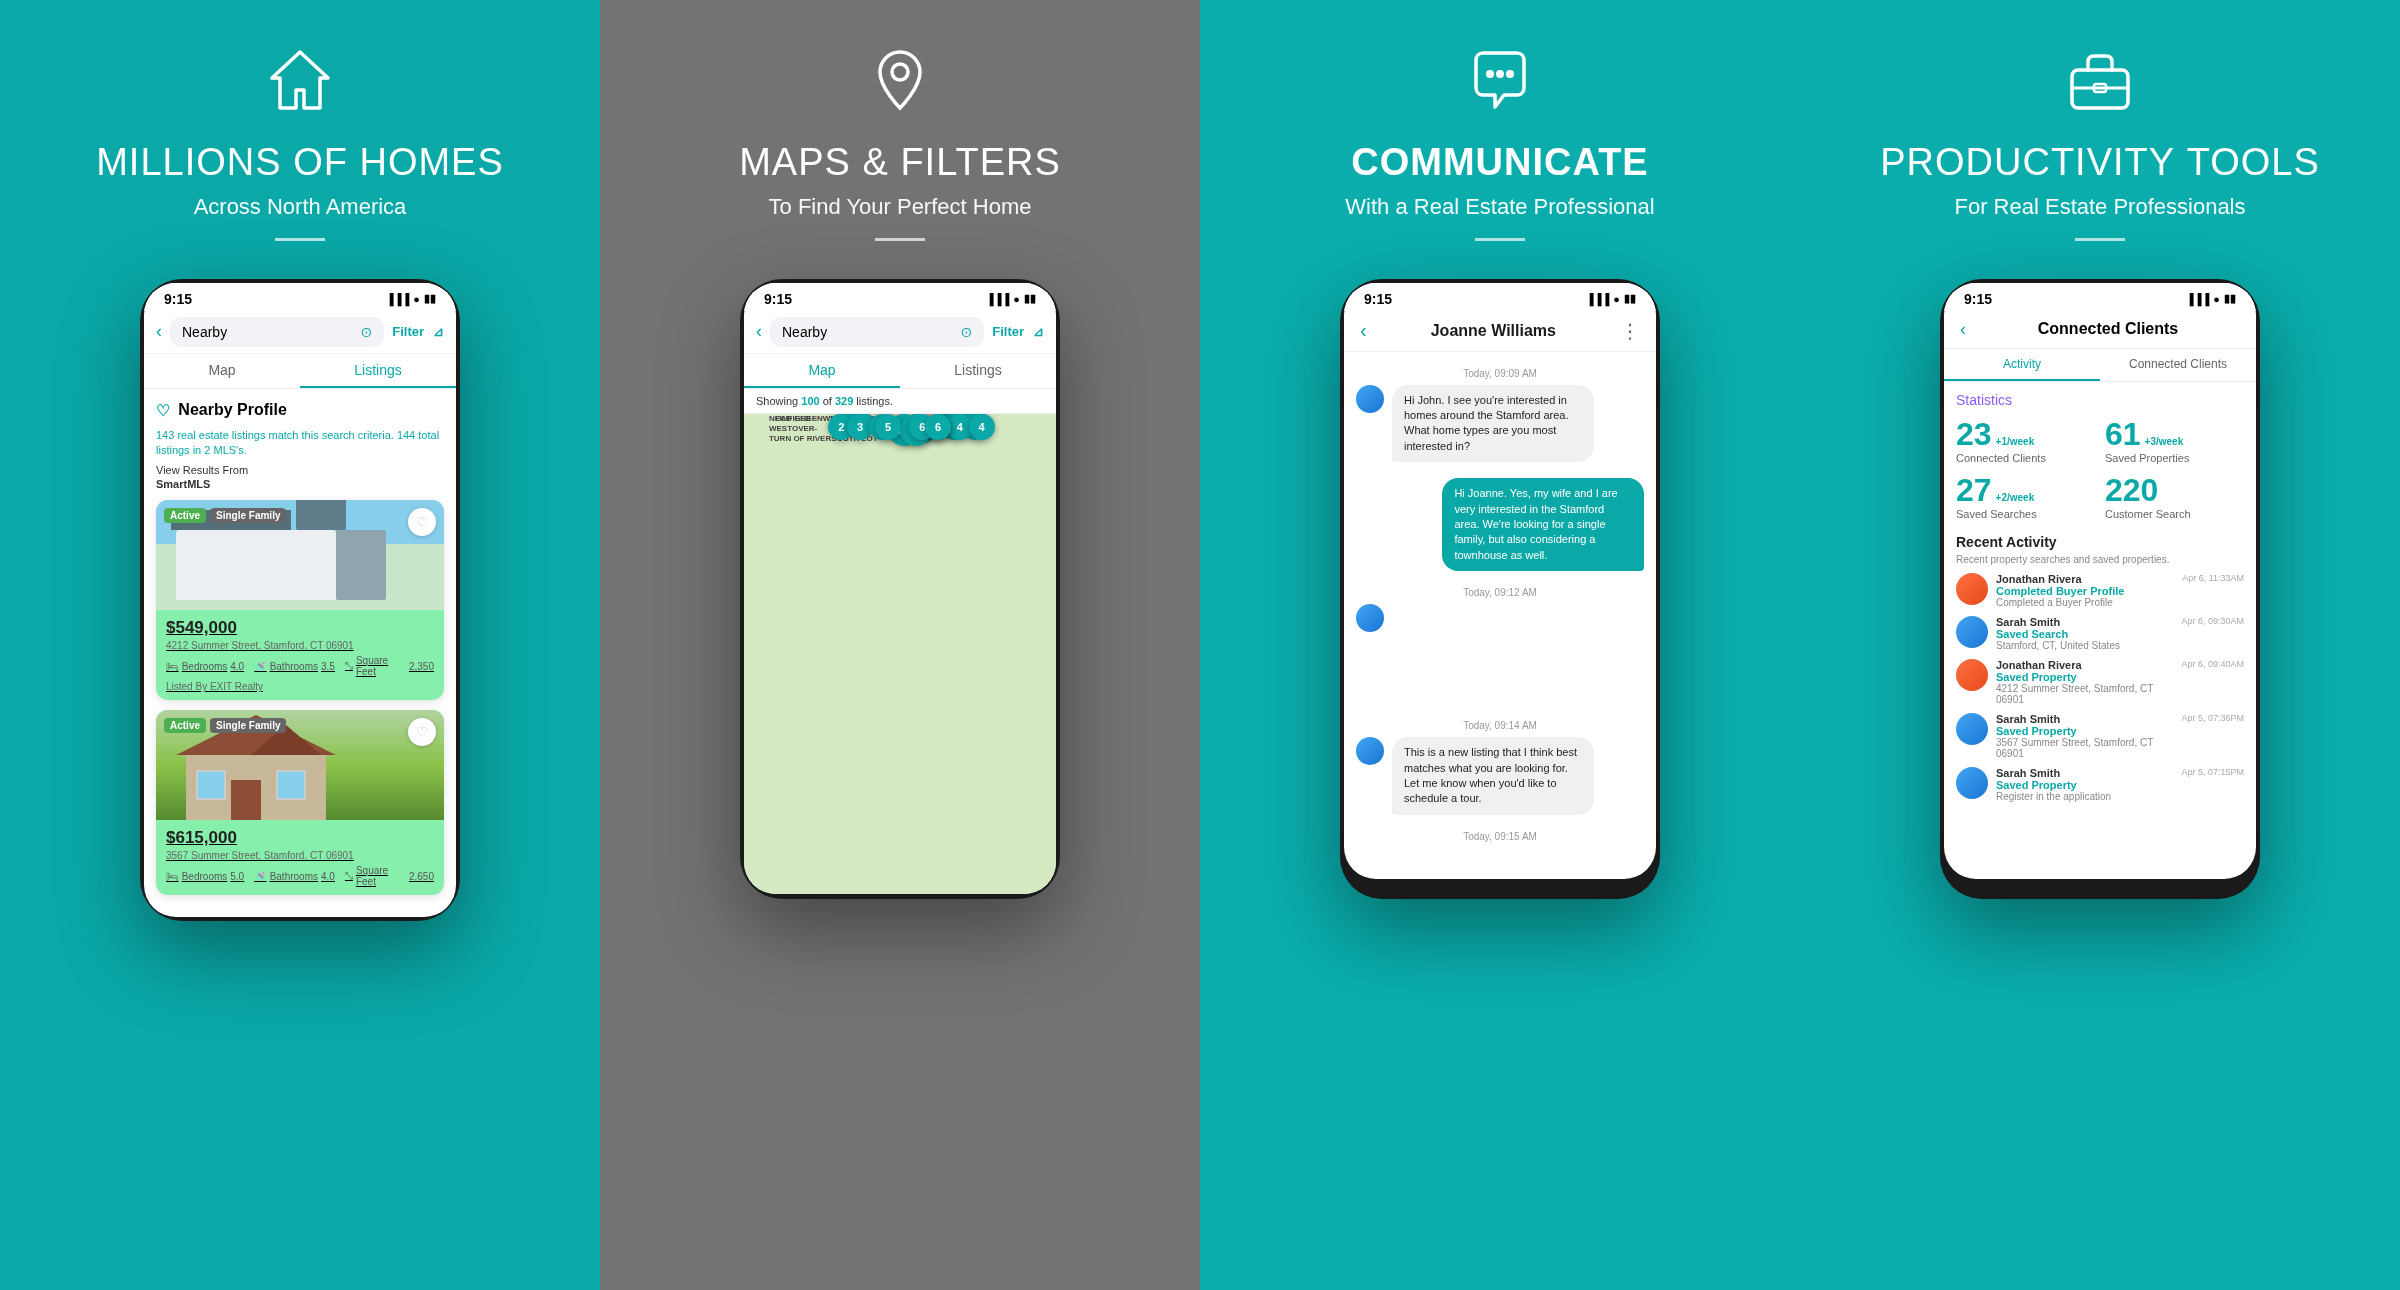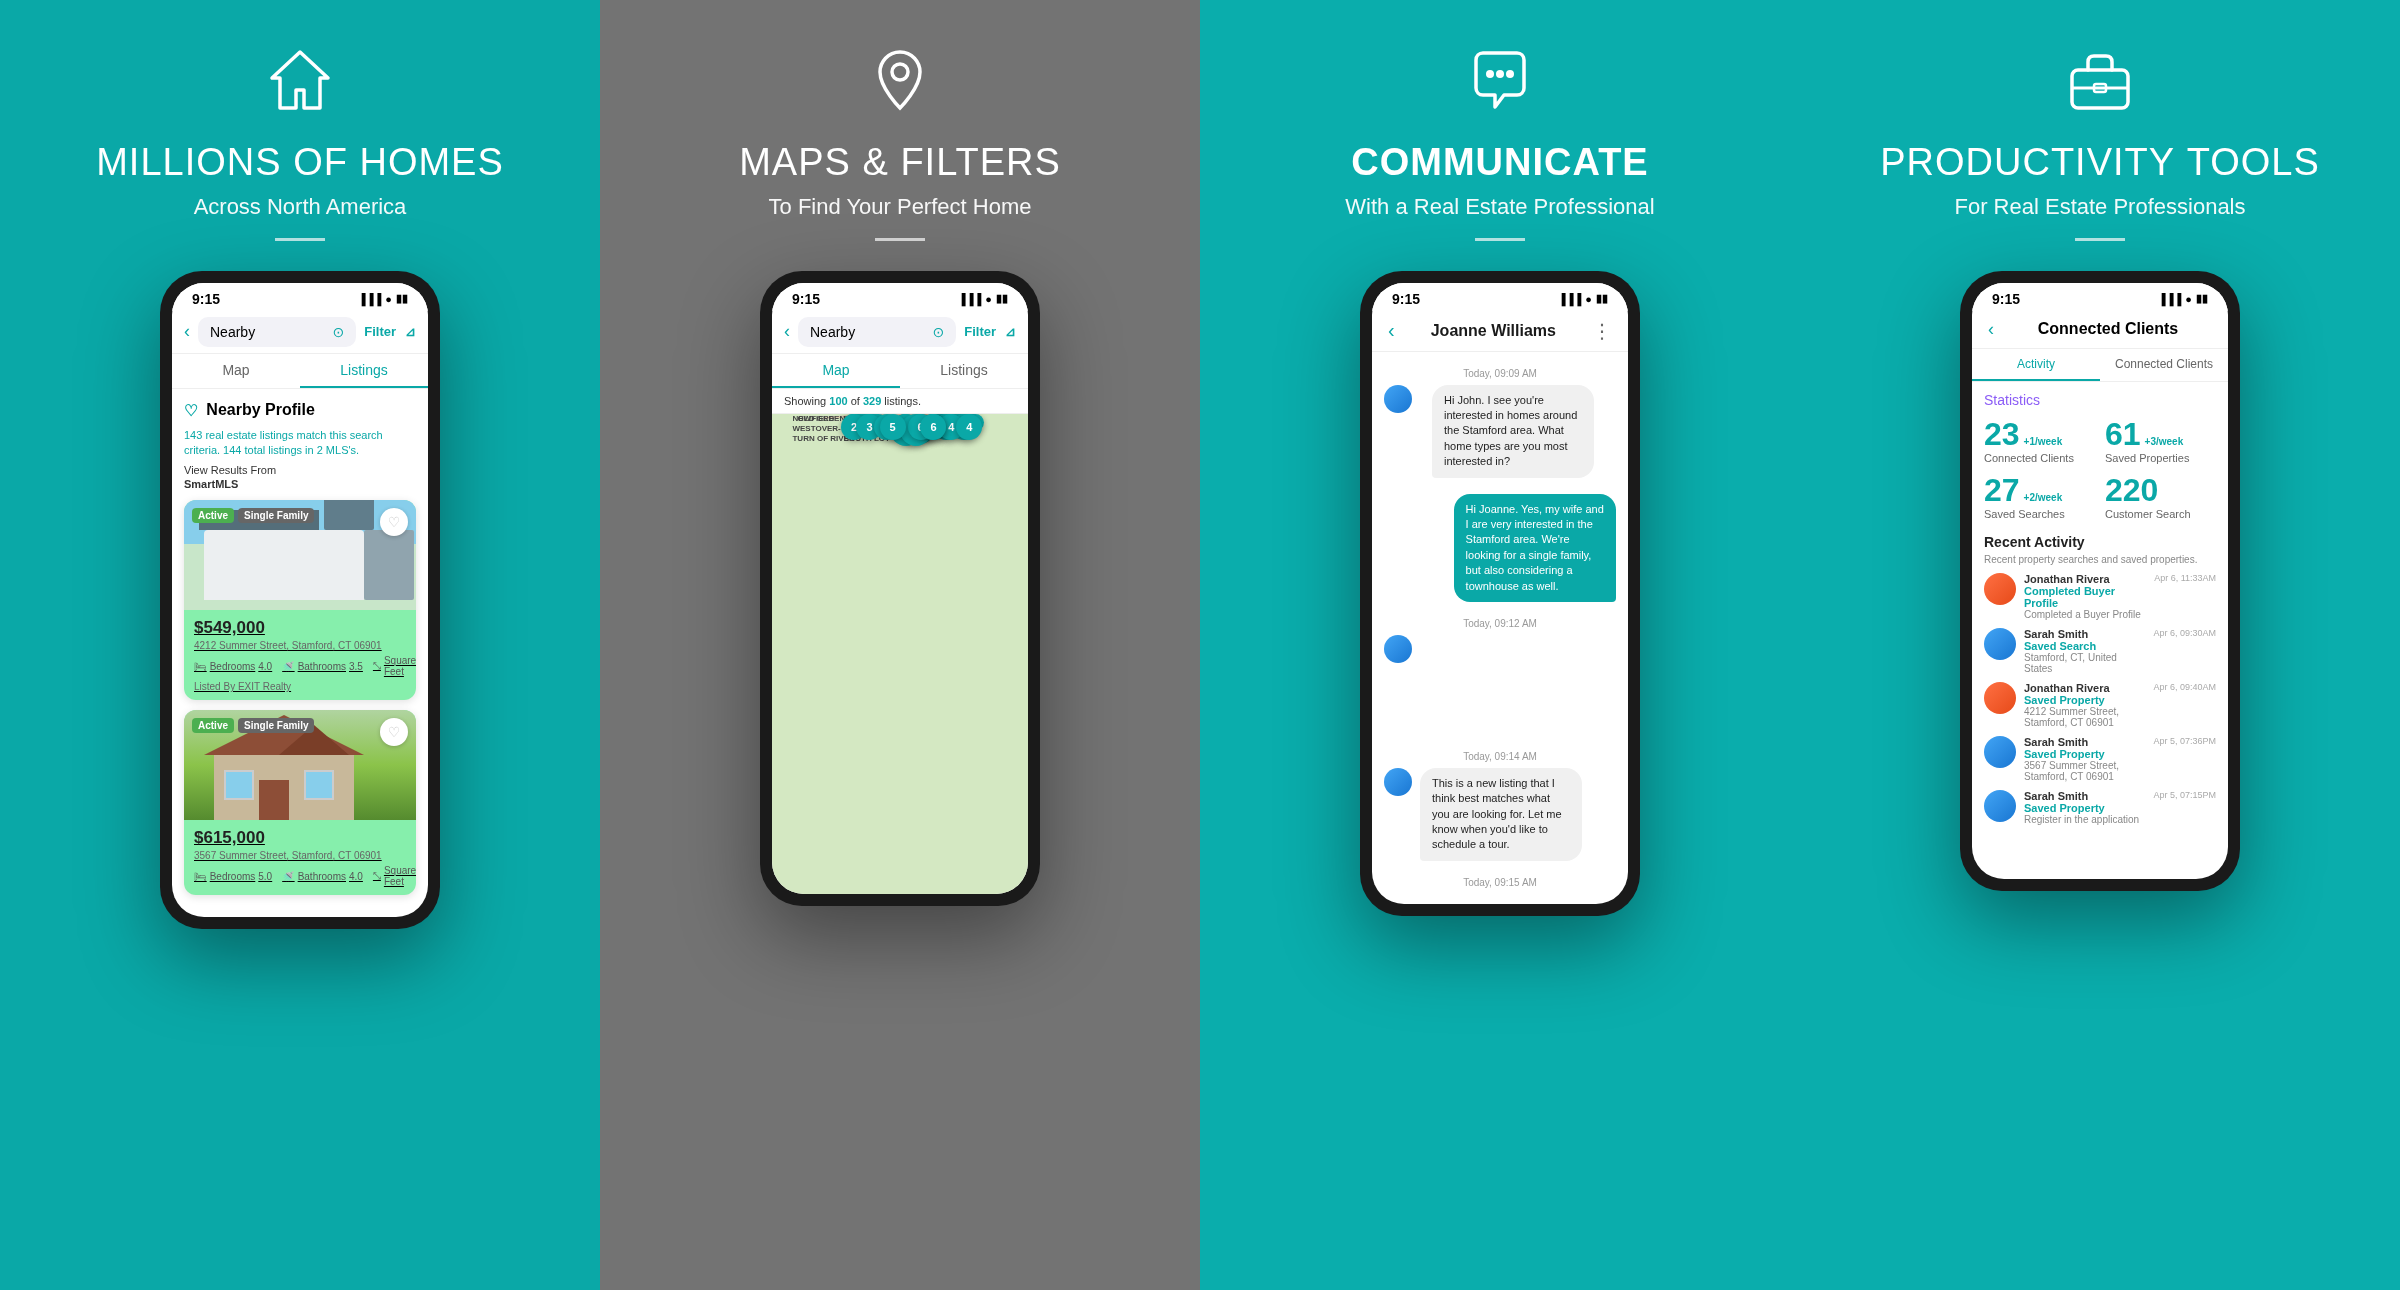--- a/index.html
+++ b/index.html
@@ -52,28 +52,28 @@
     .panel-divider {
       width: 50px;
       height: 3px;
       background: white;
       margin: 18px auto;
       opacity: 0.7;
     }
 
     
     .phone {
-      width: 280px;
+      width: 320px;
       min-height: 620px;
       background: #1a1a1a;
       border-radius: 42px;
-      padding: 12px;
+      padding: 4px;
       box-shadow: 0 30px 80px rgba(0,0,0,0.4);
       position: relative;
-      margin-top: 12px;
+      margin-top: 20px;
     }
     .phone-screen {
       background: white;
       border-radius: 32px;
       overflow: hidden;
       width: 100%;
       min-height: 596px;
       display: flex;
       flex-direction: column;
     }
@@ -649,21 +649,21 @@
           <span>▮▮</span>
         </div>
       </div>
       <div class="chat-header">
         <span class="chat-back">‹</span>
         <span class="chat-name">Joanne Williams</span>
         <span class="chat-more">⋮</span>
       </div>
       <div class="chat-messages">
         <div class="chat-date">Today, 09:09 AM</div>
-        <div style="display:flex;gap:20px;margin-bottom:8px">
+        <div style="display:flex;gap:8px;margin-bottom:8px">
           <div class="chat-avatar av2"></div>
           <div class="chat-bubble" style="background:#f0f0f0;color:#222;border-radius:16px 16px 16px 4px;padding:8px 12px;font-size:11px;line-height:1.4;max-width:70%">
             <span>Hi John. I see you're interested in homes around the Stamford area. What home types are you most interested in?</span>
           </div>
         </div>
         <div style="display:flex;justify-content:flex-end;margin-bottom:8px">
           <div class="chat-bubble bubble-sent" style="font-size:11px;line-height:1.4;max-width:70%">
             <span>Hi Joanne. Yes, my wife and I are very interested in the Stamford area. We're looking for a single family, but also considering a townhouse as well.</span>
           </div>
         </div>

